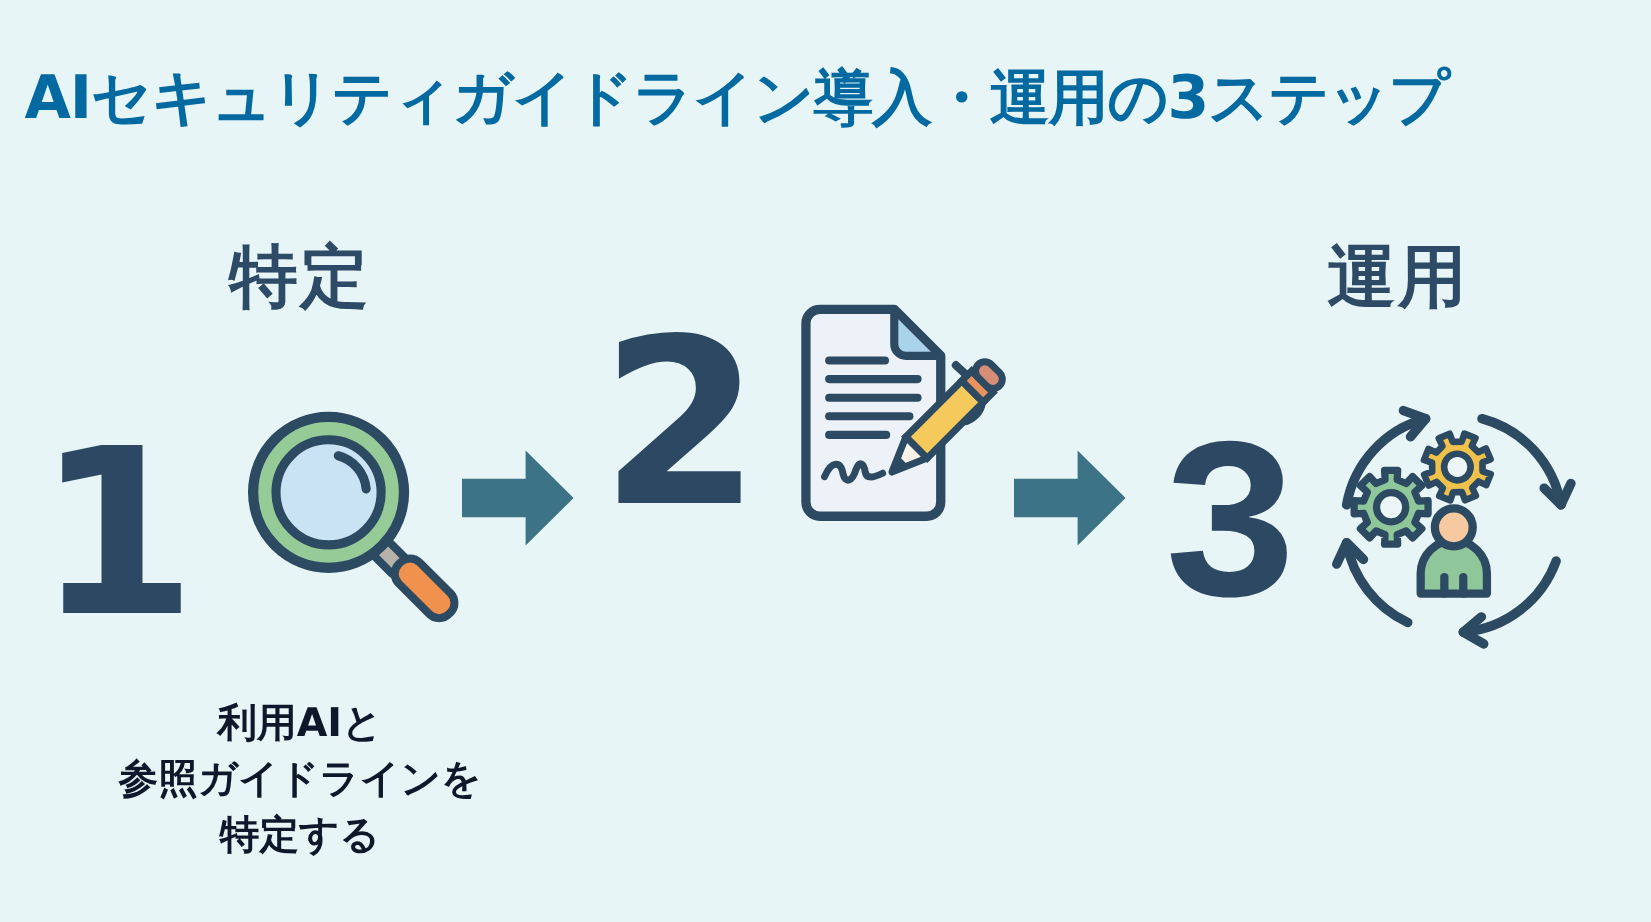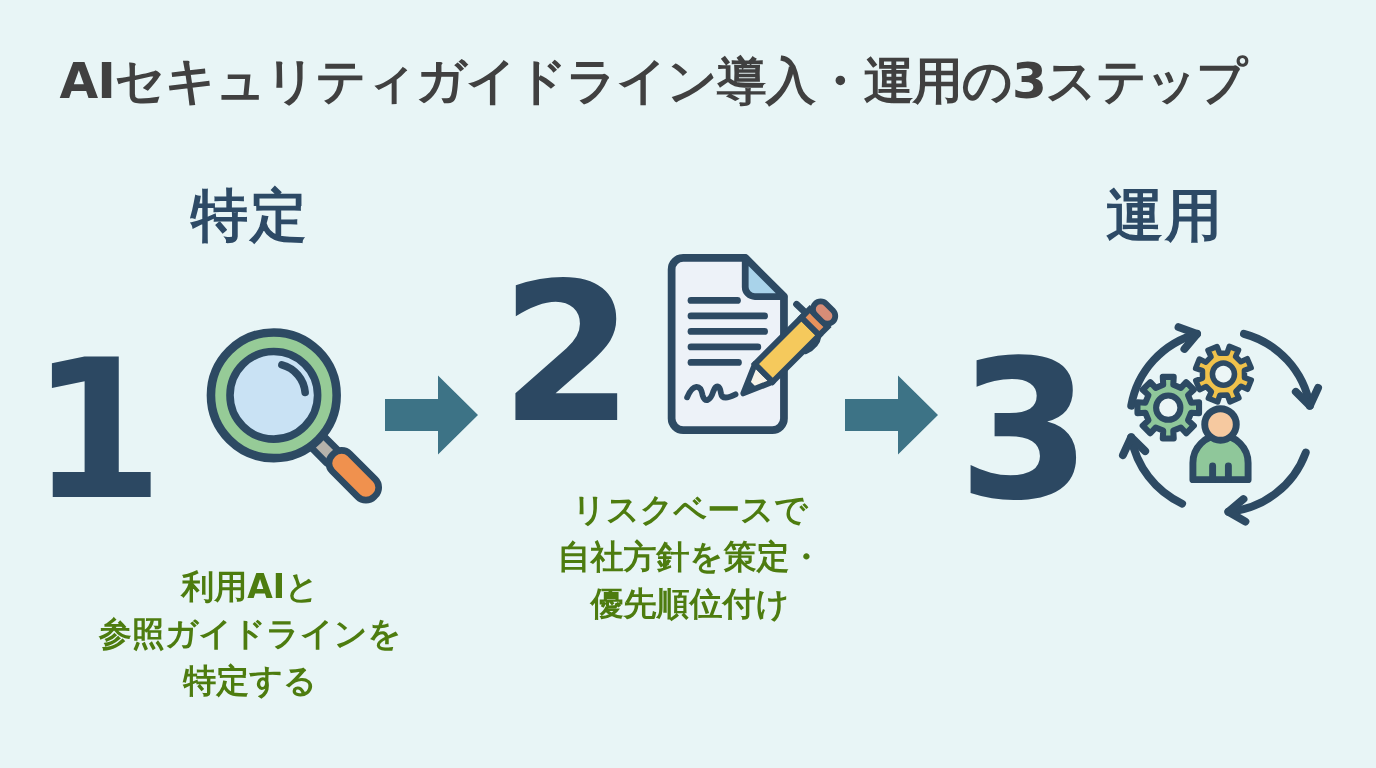--- a/index.html
+++ b/index.html
@@ -7,47 +7,47 @@
     width:1376px; height:768px; overflow:hidden;
     background:#e8f5f6;
     font-family:"DejaVu Sans","Liberation Sans",sans-serif;
     position:relative;
   }
   .stage { position:absolute; inset:0; }
 
   .title {
     position:absolute; top:48px; left:0; width:1228px;
     text-align:center; font-size:50px; font-weight:900;
-    color:#404040; letter-spacing:-1px;padding-left:39px;
+    color:#0369a1; letter-spacing:-1px;
   }
 
   .col { position:absolute; top:178px; width:390px; }
-  .col1 { left:55px; } .col2 { left:495px; } .col3 { left:970px; }
+  .col1 { left:55px; } .col2 { left:495px; } .col3 { left:970px;font-family:Liberation Mono, monospace; }
 
   .step-header {
     text-align:center; font-size:57px; font-weight:900;
-    color:#2d4a66; margin:0; letter-spacing:2px;
+    color:#2d4a66; margin:15px; letter-spacing:2px;
   }
 
   .icon-row {
     margin-top:55px; height:222px;
     display:flex; justify-content:center; align-items:center; gap:26px;
   }
   .col1 .icon-row { transform:translateX(-40px); }
   .col2 .icon-row { transform:translateX(-18px); }
   .col3 .icon-row { transform:translateX(-24px); }
 
   .step-number {
     font-size:192px; font-weight:800; color:#2c4862;
     line-height:0.8; transform:translateY(10px);
   }
 
   .step-desc {
     margin-top:32px; text-align:center;
-    font-size:33px; font-weight:800; color:#4d7c0f;
+    font-size:33px; font-weight:800; color:#0f172a;
     line-height:1.42; white-space:pre-line; letter-spacing:0px;
   }
 
   .big-arrow {
     position:absolute; top:373px; width:93px; height:84px;
     background:#3d7386;
     clip-path:polygon(0% 31%, 57% 31%, 57% 3%, 100% 50%, 57% 97%, 57% 69%, 0% 69%);
   }
   .arrow1 { left:385px; }
   .arrow2 { left:845px; }
@@ -101,23 +101,20 @@
           <g transform="rotate(45 86 148)">
             <path d="M86,148 L73,118 H99 Z" fill="#f7f3e8" stroke="#2d4a63" stroke-width="6" stroke-linejoin="round"></path>
             <rect x="73" y="50" width="26" height="68" fill="#f5c95c" stroke="#2d4a63" stroke-width="6"></rect>
             <rect x="73" y="38" width="26" height="12" fill="#e8925c" stroke="#2d4a63" stroke-width="6"></rect>
             <rect x="73" y="22" width="26" height="16" rx="8" fill="#d78d77" stroke="#2d4a63" stroke-width="6"></rect>
             <path d="M86,148 L80,134 H92 Z" fill="#2d4a63"></path>
           </g>
         </svg>
       </span>
     </div>
-    <div class="step-desc">リスクベースで
-自社方針を策定・
-優先順位付け</div>
   </div>
 
   <div class="big-arrow arrow2"></div>
 
   <div class="col col3">
     <h2 class="step-header">運用</h2>
     <div class="icon-row">
       <div class="step-number">3</div>
       <span>
         <svg width="207" height="232" viewBox="0 0 210 235">

